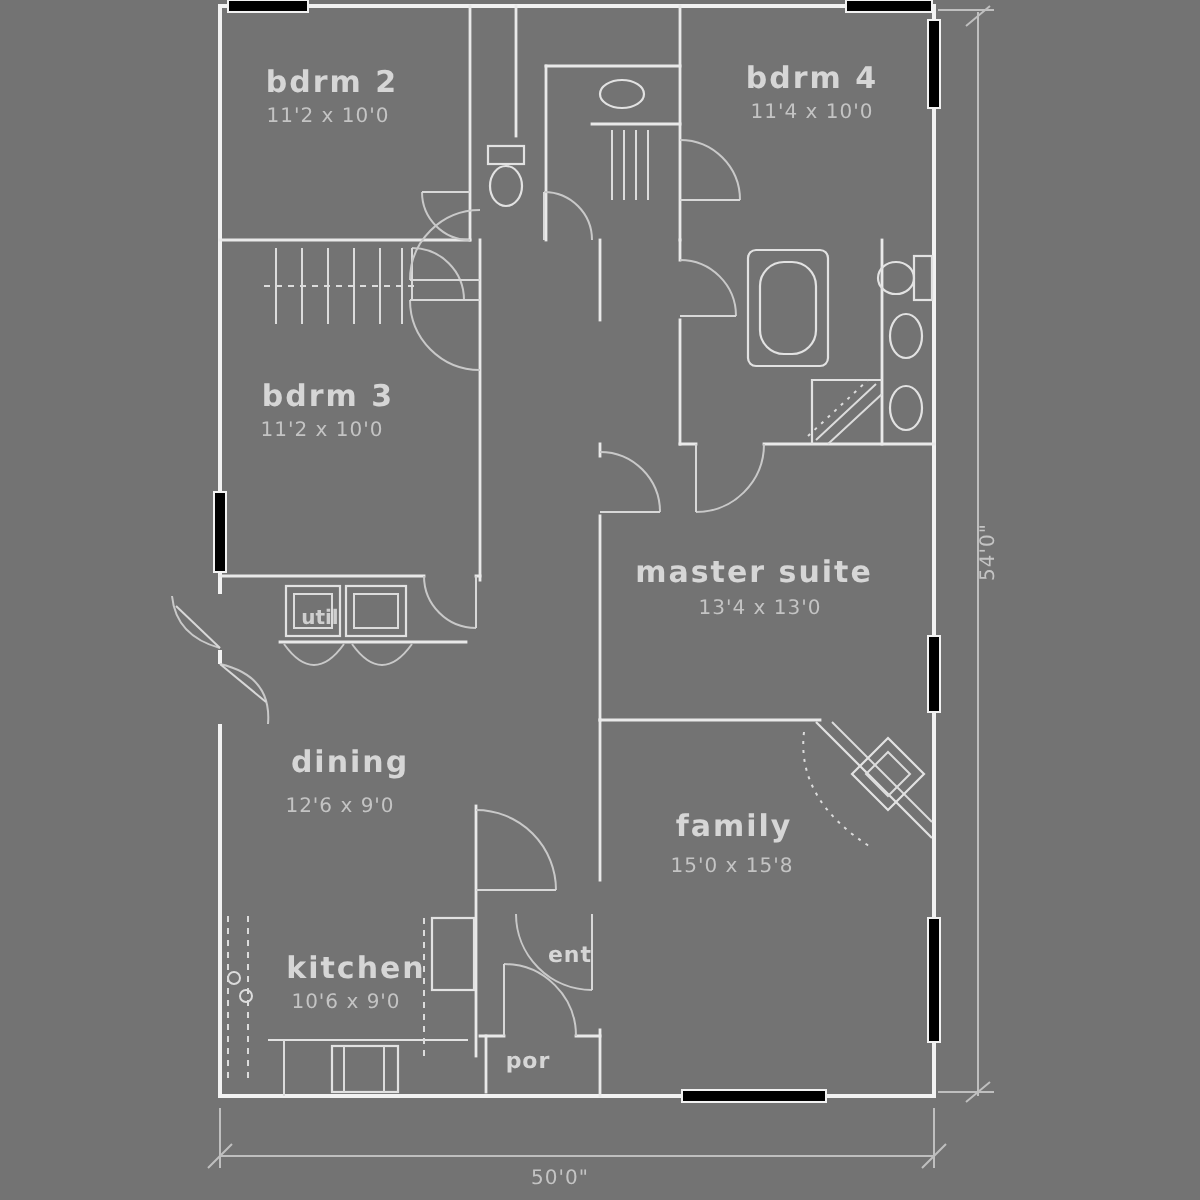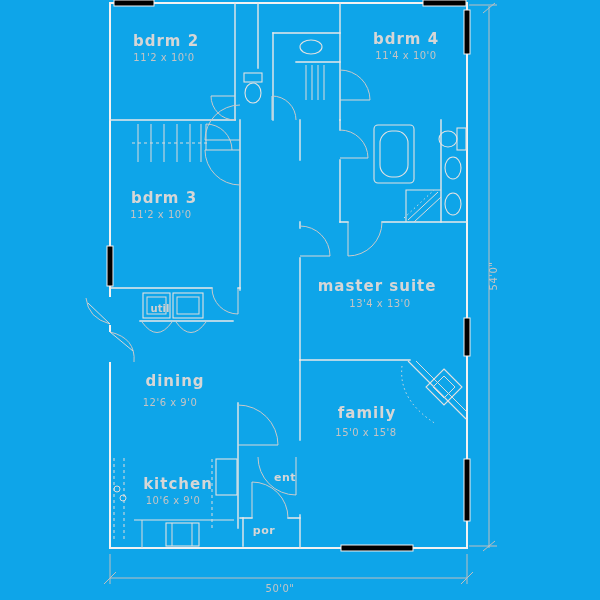--- a/index.html
+++ b/index.html
@@ -1,16 +1,16 @@
 <!DOCTYPE html>
 <html><head>
 <meta charset="utf-8">
 <style>
   html,body{margin:0;padding:0;background:#000;}
-  .stage{position:relative;width:600px;height:600px;background:#0ea5e9;overflow:hidden;
+  .stage{position:relative;width:600px;height:600px;background:#737373;overflow:hidden;
          font-family:"DejaVu Sans",sans-serif;}
   svg{position:absolute;left:0;top:0;filter:blur(.3px);}
   .wall{stroke:#f2f2f2;stroke-width:2;fill:none;stroke-linecap:square;}
   .iwall{stroke:#e9e9e9;stroke-width:1.4;fill:none;stroke-linecap:square;}
   .thin{stroke:#dcdcdc;stroke-width:1;fill:none;}
   .fixture{stroke:#e2e2e2;stroke-width:1.1;fill:none;}
   .arc{stroke:#c9c9c9;stroke-width:1;fill:none;}
   .leaf{stroke:#d8d8d8;stroke-width:1;fill:none;}
   .win{stroke:#f2f2f2;stroke-width:1;fill:#000;}
   .dimline{stroke:#bfbfbf;stroke-width:1;fill:none;}

